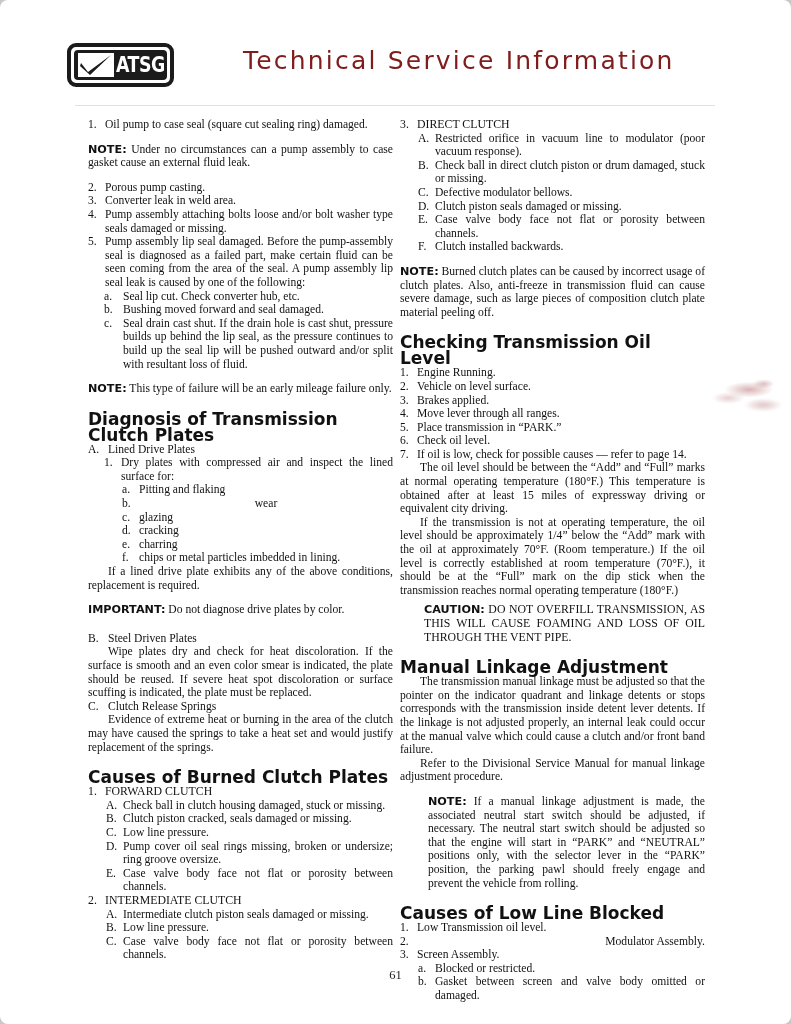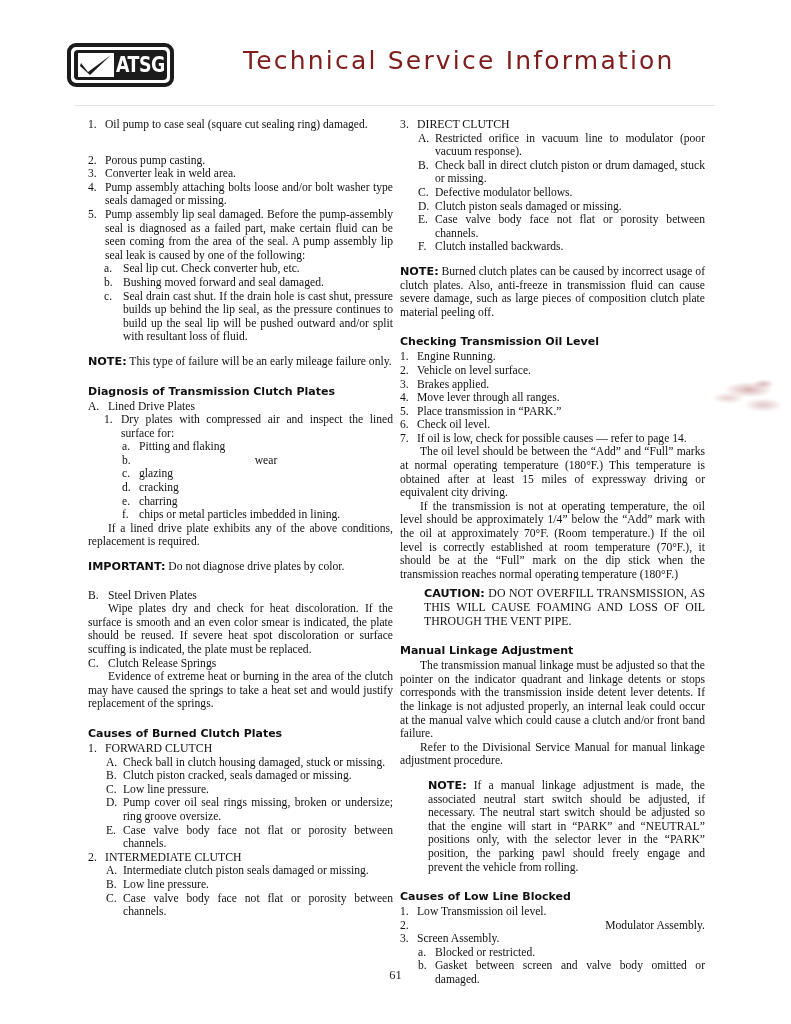--- a/index.html
+++ b/index.html
@@ -9,20 +9,21 @@
   }
   .page {
     position: relative;
     width: 791px;
     height: 1024px;
     margin: 0 auto;
     background: #ffffff;
     overflow: hidden;
     font-family: "Liberation Serif", "DejaVu Serif", serif;
     color: #111111;
+    border-radius: 8px;
   }
   
   .header {
     position: absolute;
     left: 0;
     top: 38px;
     width: 791px;
     height: 56px;
   }
   .logo {
@@ -99,21 +100,21 @@
 
   
   .p        { margin: 0 0 0 0; }
   .gap-sm   { height: 6px; }
   .gap-md   { height: 11px; }
   .gap-lg   { height: 15px; }
 
   .heading {
     font-family: "DejaVu Sans", sans-serif;
     font-weight: bold;
-    font-size: 11px;
+    font-size: 17px;
     line-height: 16px;
     letter-spacing: 0px;
     text-align: left;
     color: #111111;
   }
   .lead-in {
     font-family: "DejaVu Sans", sans-serif;
     font-weight: bold;
     font-size: 11.2px;
   }
@@ -198,20 +199,24 @@
 
   <div class="col col-left">
 
     <div class="li lvl1">
       <span class="mk">1.</span>
       <span class="bd">Oil pump to case seal (square cut sealing ring) damaged.</span>
     </div>
 
     <div class="gap-md"></div>
 
+    <div class="p">
+      <span class="lead-in">NOTE:</span>
+      <span>Under no circumstances can a pump assembly to case gasket cause an external fluid leak.</span>
+    </div>
 
     <div class="gap-md"></div>
 
     <div class="li lvl1">
       <span class="mk">2.</span>
       <span class="bd">Porous pump casting.</span>
     </div>
     <div class="li lvl1">
       <span class="mk">3.</span>
       <span class="bd">Converter leak in weld area.</span>

